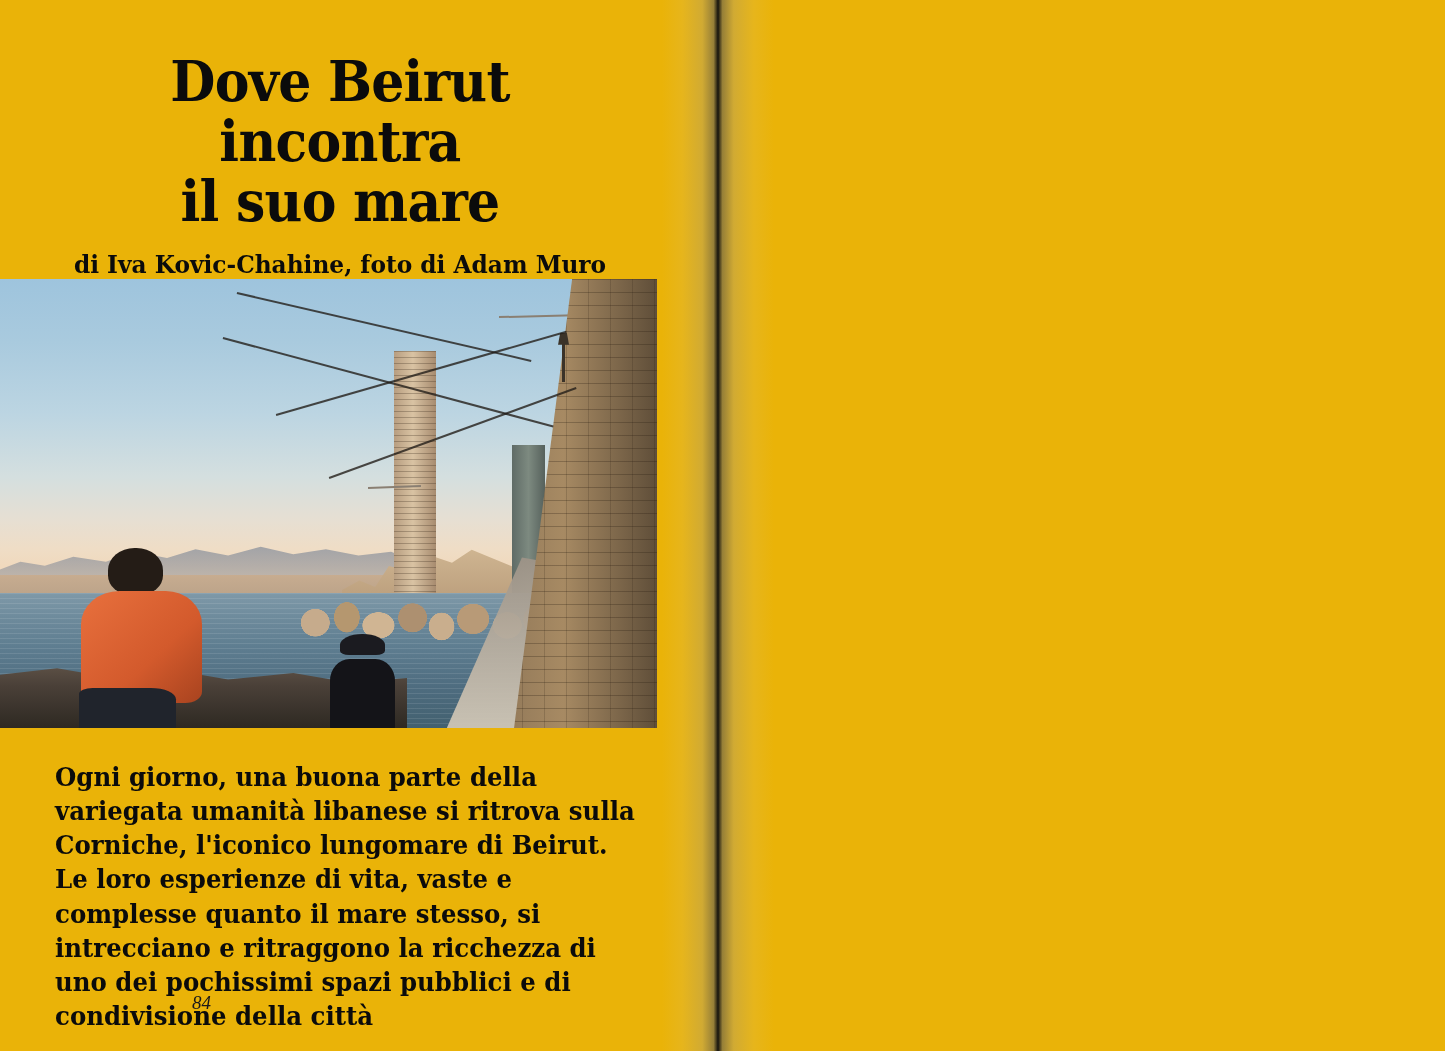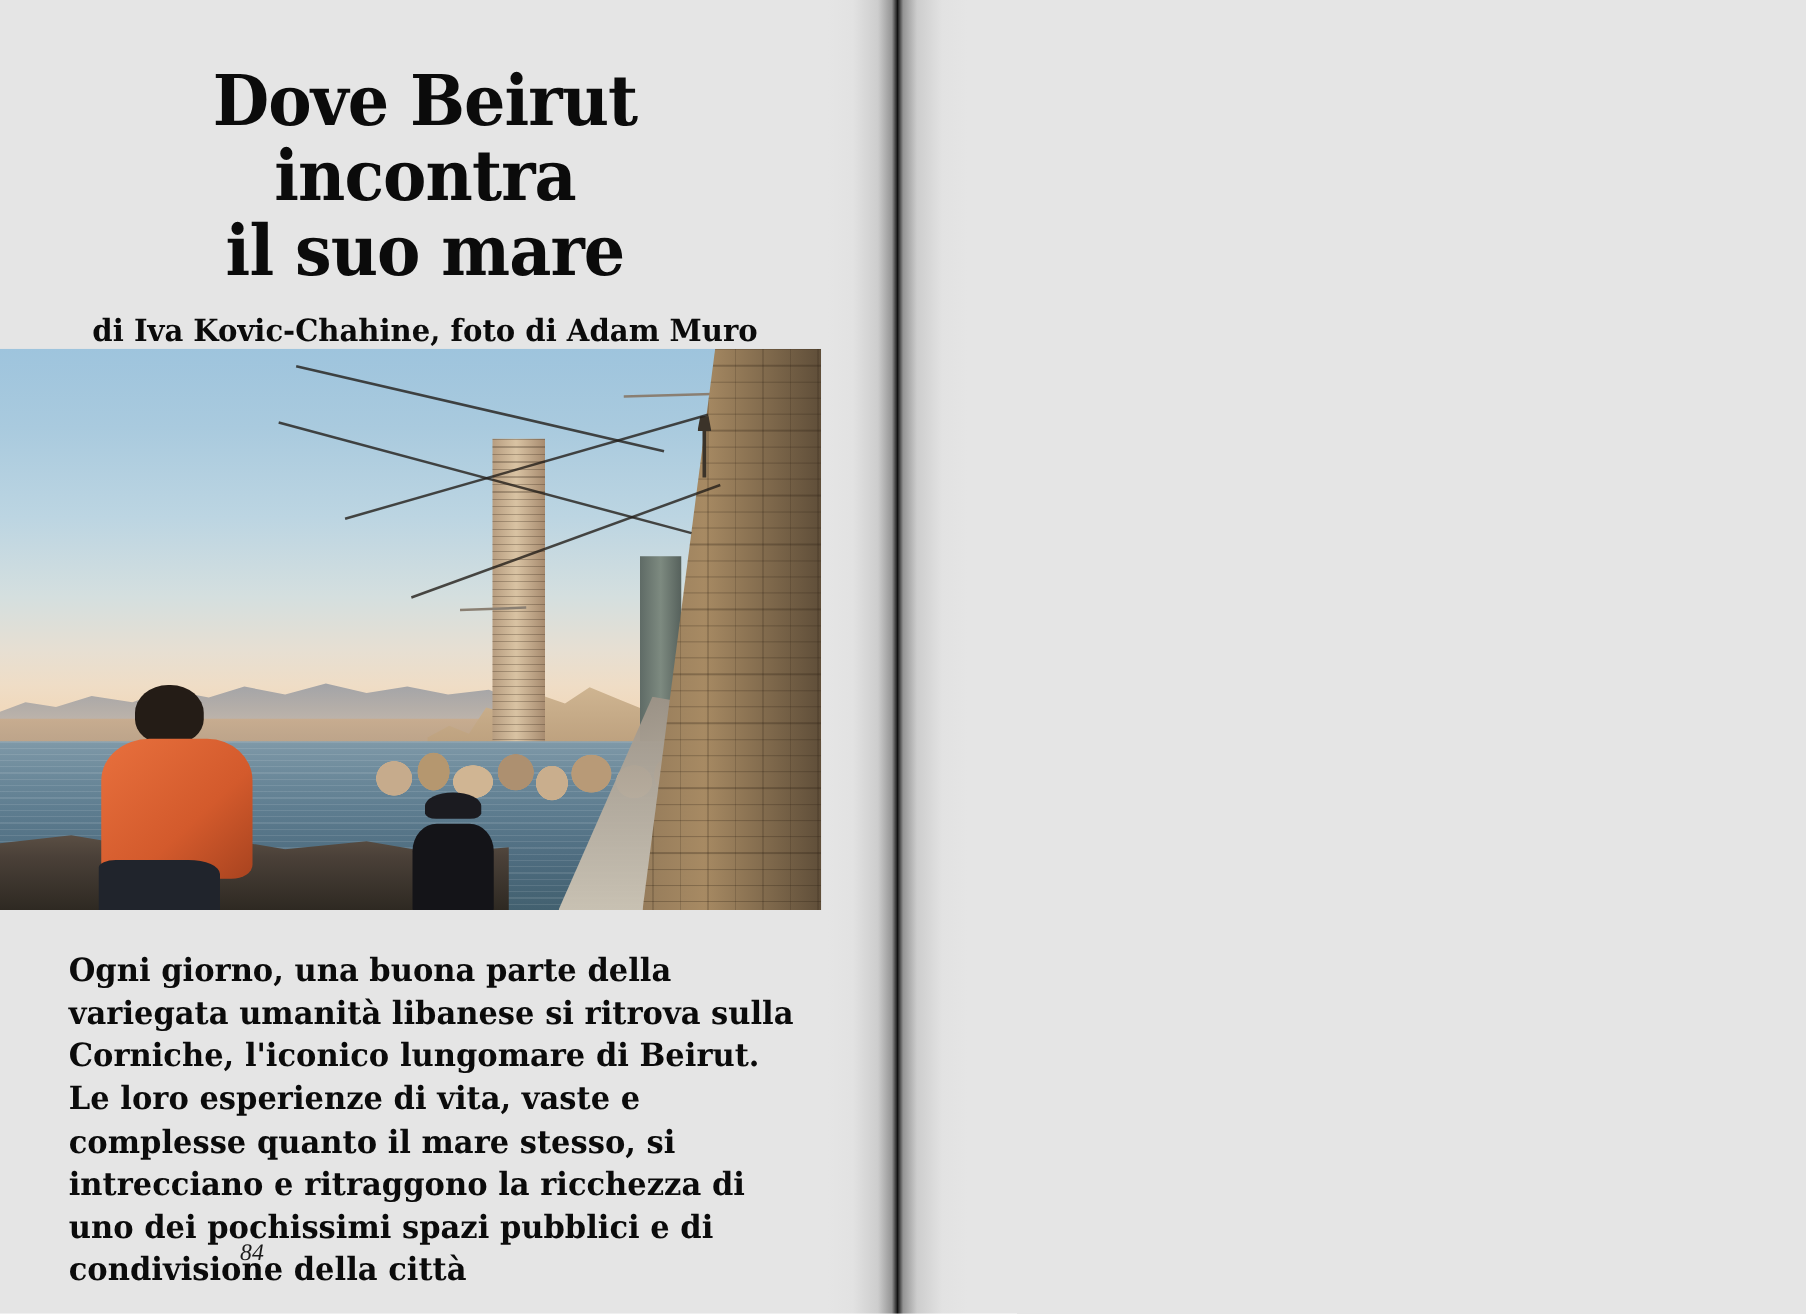--- a/index.html
+++ b/index.html
@@ -11,21 +11,21 @@
     width: 1445px;
     height: 1051px;
     position: relative;
     overflow: hidden;
     font-family: "Liberation Serif", serif;
   }
 
   .spread {
     position: absolute;
     inset: 0;
-    background: #e5e5e5;
+    background: #eab308;
   }
 
   
   .gutter {
     position: absolute;
     top: 0;
     left: 662px;
     width: 112px;
     height: 1051px;
     background: linear-gradient(to right,

